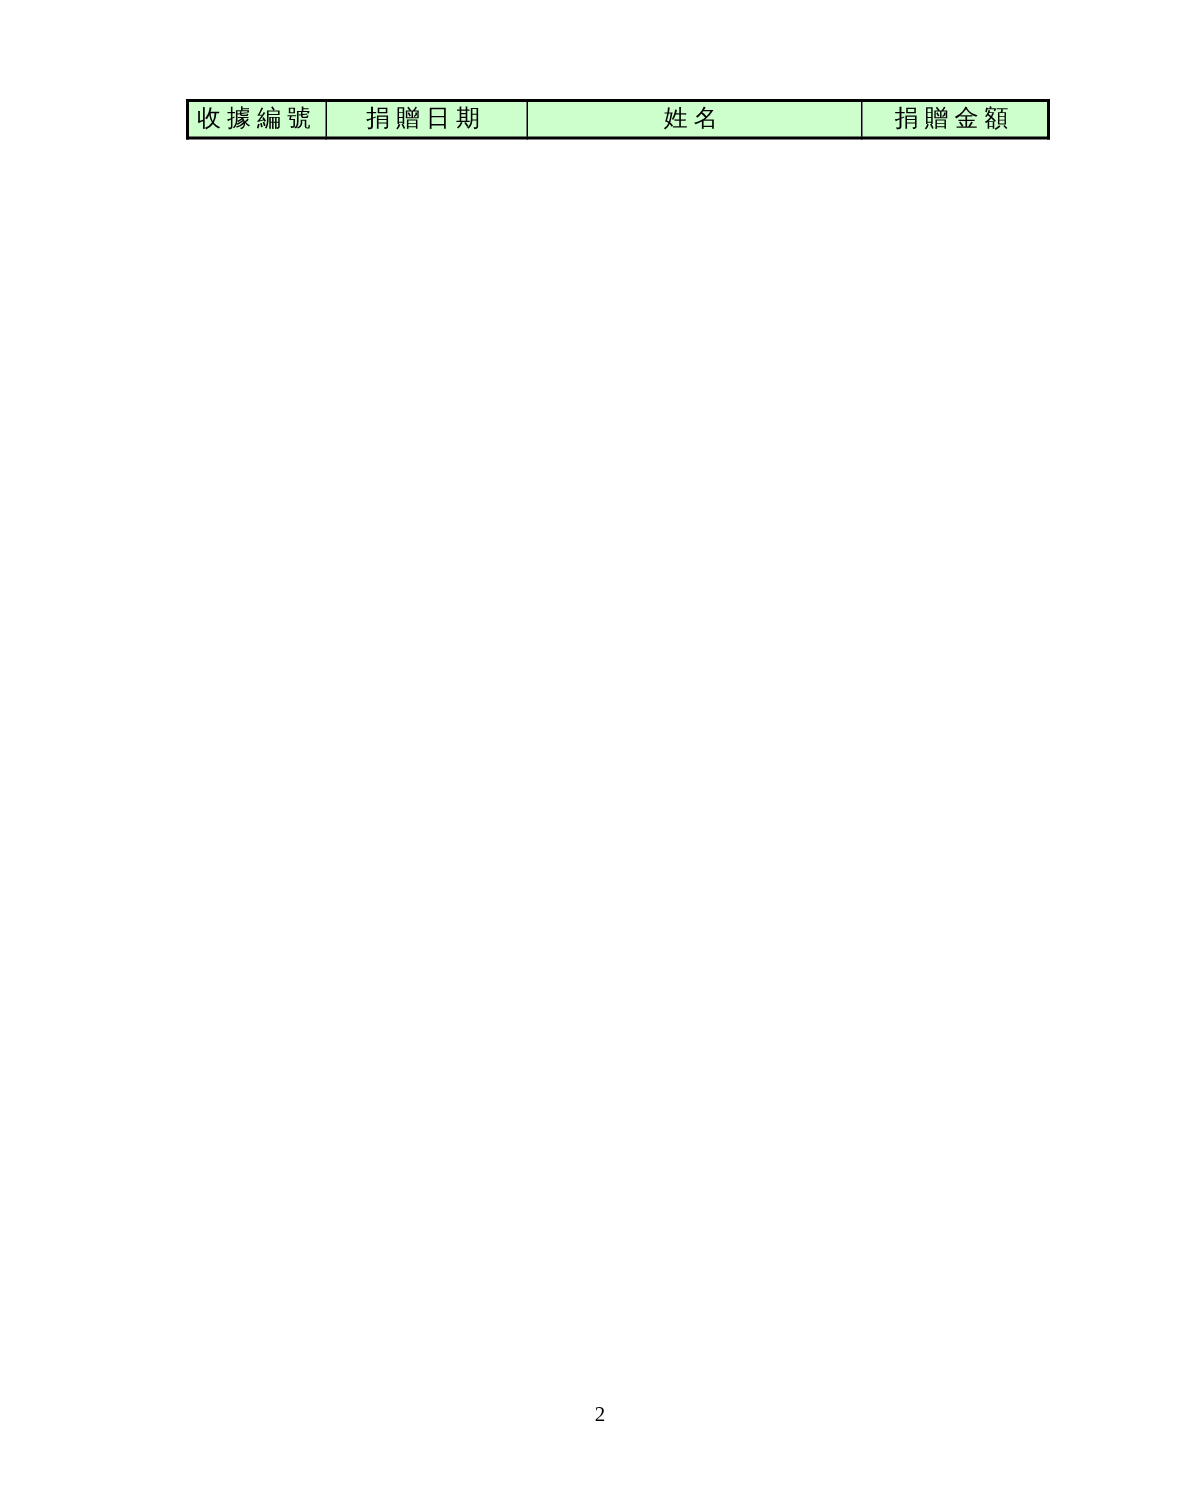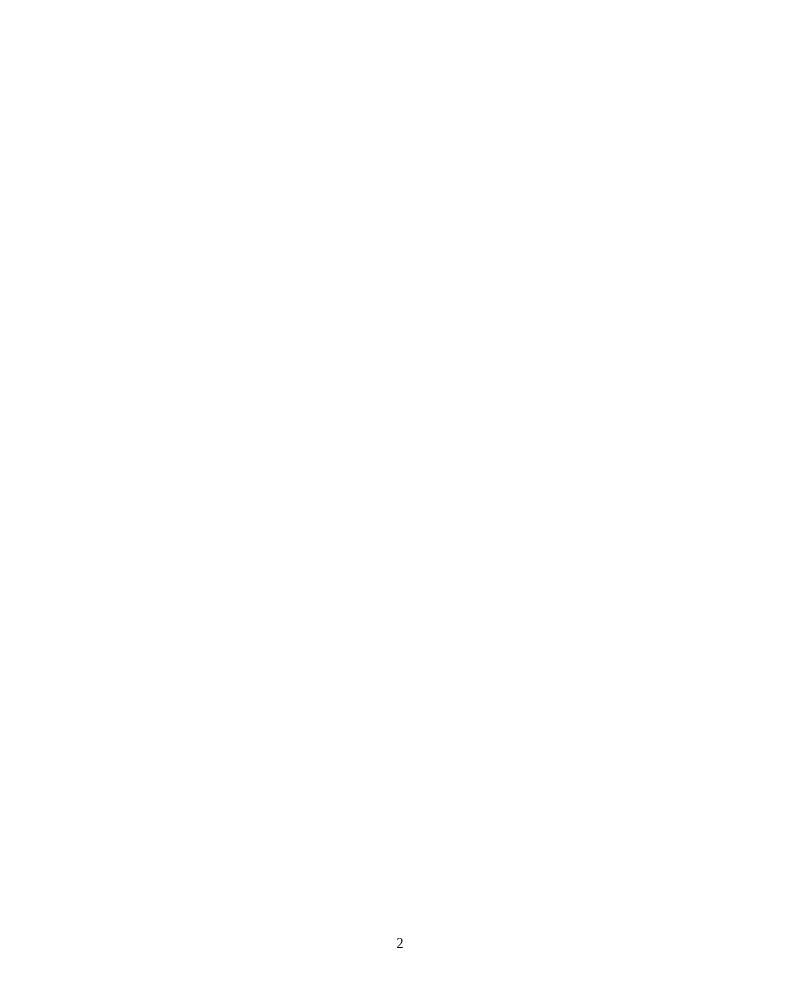--- a/index.html
+++ b/index.html
@@ -43,16 +43,33 @@
     width: 100%;
     text-align: center;
     font-size: 14px;
   }
 </style>
 </head>
 <body>
 
 <div class="page">
 
+  <table class="donations">
+    <colgroup>
+      <col style="width:92px">
+      <col style="width:134px">
+      <col style="width:223px">
+      <col style="width:125px">
+    </colgroup>
+    <thead>
+      <tr>
+        <th>收據編號</th>
+        <th>捐贈日期</th>
+        <th>姓名</th>
+        <th>捐贈金額</th>
+      </tr>
+    </thead>
+    <tbody></tbody>
+  </table>
 
   <div class="page-number">2</div>
 
 </div>
 
 </body></html>

